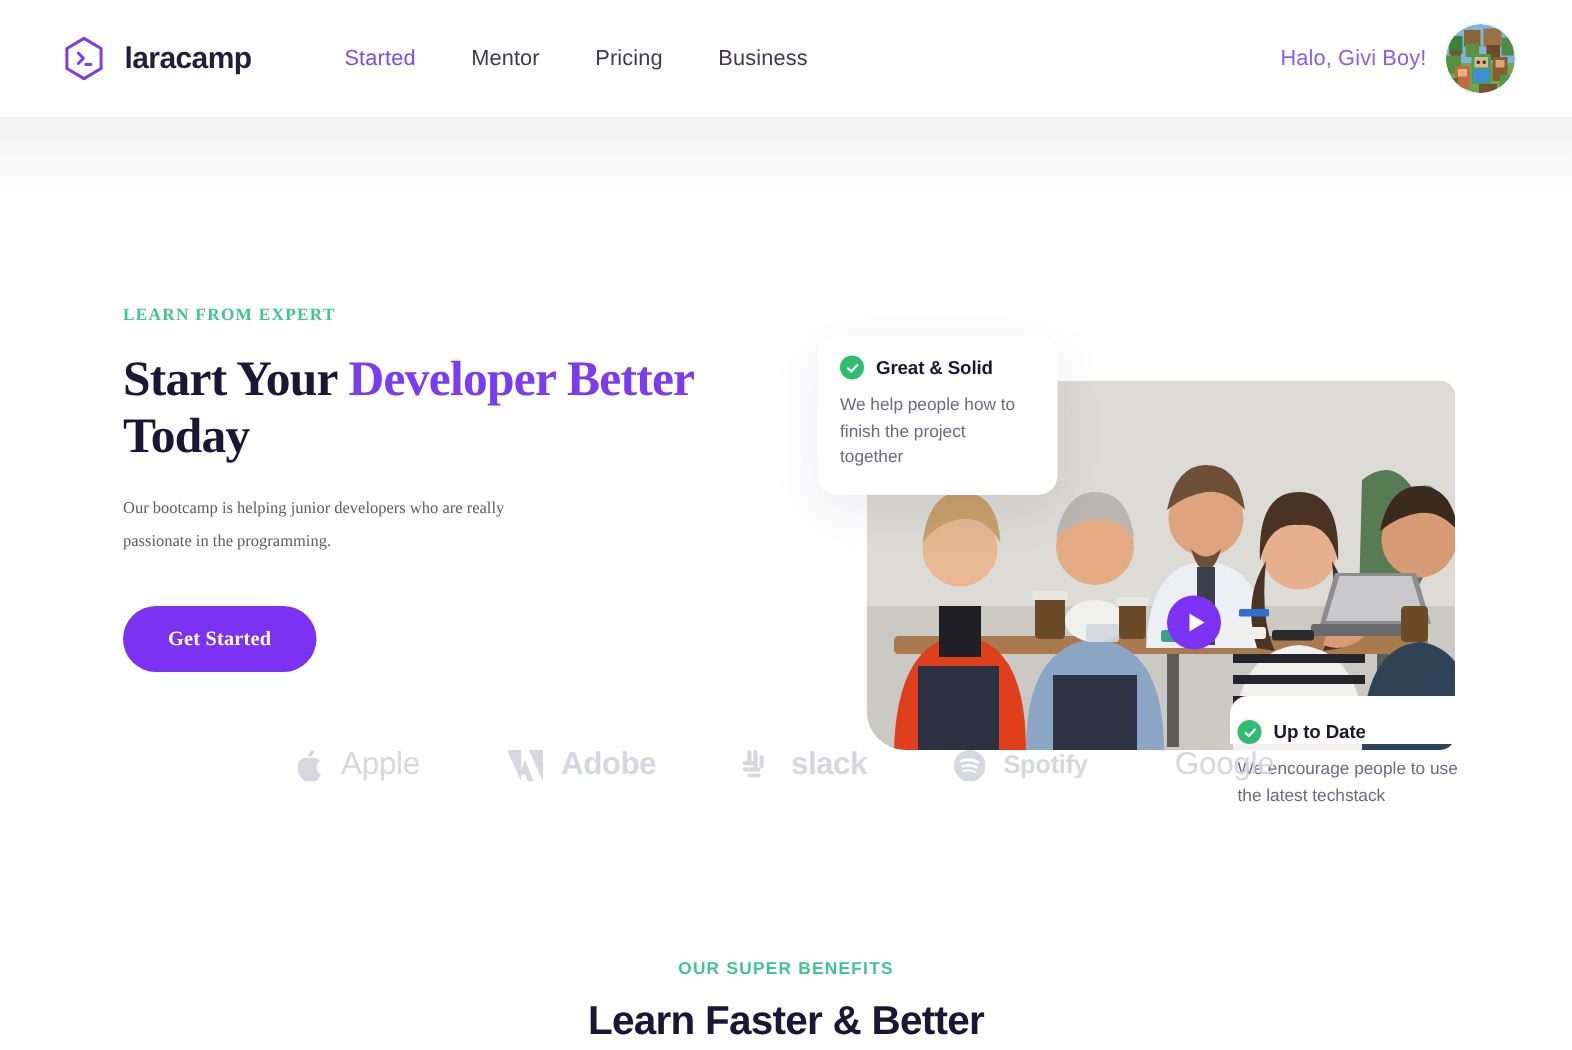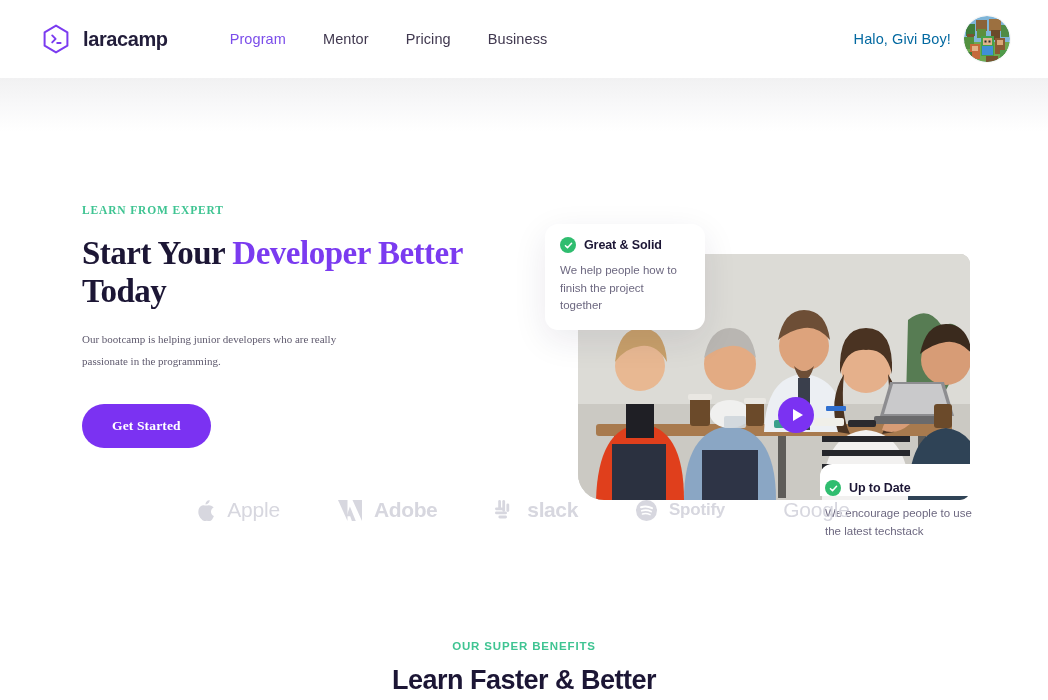--- a/index.html
+++ b/index.html
@@ -44,21 +44,21 @@
   }
   .nav-link.active { color: #7b4dea; }
   .header-right {
     margin-left: auto;
     display: flex;
     align-items: center;
     gap: 13px;
   }
   .greeting {
     font-size: 14.5px;
-    color: #0369a1;
+    color: #8b5cf6;
     letter-spacing: 0.1px;
   }
   .avatar {
     width: 46px; height: 46px;
     border-radius: 50%;
     overflow: hidden;
     display: block;
     flex: none;
     cursor: pointer;
     box-shadow: 0 0 0 1px rgba(0,0,0,0.04);
@@ -278,21 +278,21 @@
       <svg viewBox="0 0 32 32" xmlns="http://www.w3.org/2000/svg">
         <path d="M16 2.6 L27.4 9.3 L27.4 22.7 L16 29.4 L4.6 22.7 L4.6 9.3 Z" fill="none" stroke="#7b3bf0" stroke-width="2" stroke-linejoin="round"></path>
         <path d="M12.2 12.4 L15.6 15.9 L12.2 19.4" fill="none" stroke="#7b3bf0" stroke-width="1.9" stroke-linecap="round" stroke-linejoin="round"></path>
         <path d="M17.2 20.0 L20.6 20.0" fill="none" stroke="#7b3bf0" stroke-width="1.9" stroke-linecap="round"></path>
       </svg>
     </span>
     <span class="brand-name">laracamp</span>
   </div>
 
   <nav class="nav">
-    <a class="nav-link active" href="#">Program</a>
+    <a class="nav-link active" href="#">Started</a>
     <a class="nav-link" href="#">Mentor</a>
     <a class="nav-link" href="#">Pricing</a>
     <a class="nav-link" href="#">Business</a>
   </nav>
 
   <div class="header-right">
     <span class="greeting">Halo, Givi Boy!</span>
     <span class="avatar">
       <svg viewBox="0 0 46 46" xmlns="http://www.w3.org/2000/svg">
         <defs>

